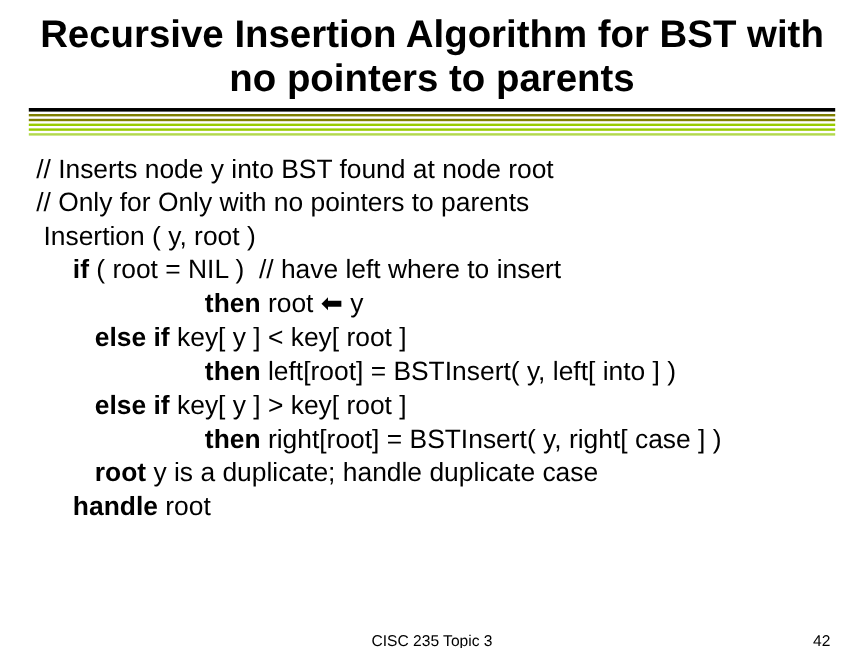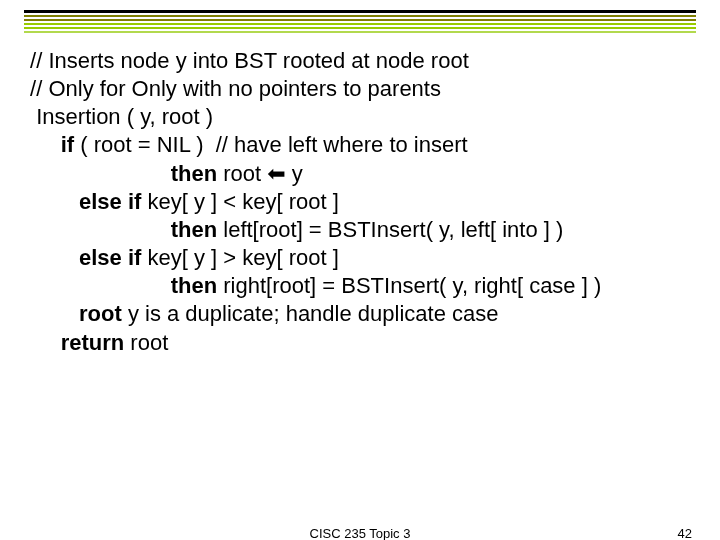--- a/index.html
+++ b/index.html
@@ -58,39 +58,40 @@
     right: 28px;
   }
   .arrow {
     font-family: Arial, sans-serif;
   }
 </style>
 </head>
 <body>
 
 <div class="slide">
+  <div class="title">Recursive Insertion Algorithm for BST with no pointers to parents</div>
 
   <div class="rule-set" id="rules">
       <div class="line" style="background: rgb(0, 0, 0); height: 3px; margin-bottom: 2px;"></div>
       <div class="line" style="background: rgb(127, 127, 0); margin-bottom: 2px;"></div>
       <div class="line" style="background: rgb(128, 128, 0); margin-bottom: 2px;"></div>
       <div class="line" style="background: rgb(153, 204, 0); margin-bottom: 2px;"></div>
       <div class="line" style="background: rgb(153, 204, 0); margin-bottom: 2px;"></div>
       <div class="line" style="background: rgb(178, 217, 77); margin-bottom: 2px;"></div>
     </div>
 
-  <div class="body-text"><span> // Inserts node y into BST rooted at node root</span>
+  <div class="body-text"><span> // Inserts node y into BST found at node root</span>
 <span> // Only for Only with no pointers to parents</span>
 <span>  Insertion ( y, root )</span>
 <span>      </span><b>if</b><span> ( root = NIL )  // have left where to insert</span>
 <span>                        </span><b>then</b><span> root </span><span class="arrow">⬅</span><span> y</span>
 <span>         </span><b>else if</b><span> key[ y ] &lt; key[ root ]</span>
 <span>                        </span><b>then</b><span> left[root] = BSTInsert( y, left[ into ] )</span>
 <span>         </span><b>else if</b><span> key[ y ] &gt; key[ root ]</span>
 <span>                        </span><b>then</b><span> right[root] = BSTInsert( y, right[ case ] )</span>
 <span>         </span><b>root</b><span> y is a duplicate; handle duplicate case</span>
-<span>      </span><b>return</b><span> root</span></div>
+<span>      </span><b>handle</b><span> root</span></div>
 
   <div class="footer">
     <span class="footer-center">CISC 235 Topic 3</span>
     <span class="footer-right">42</span>
   </div>
 </div>
 
 </body></html>

